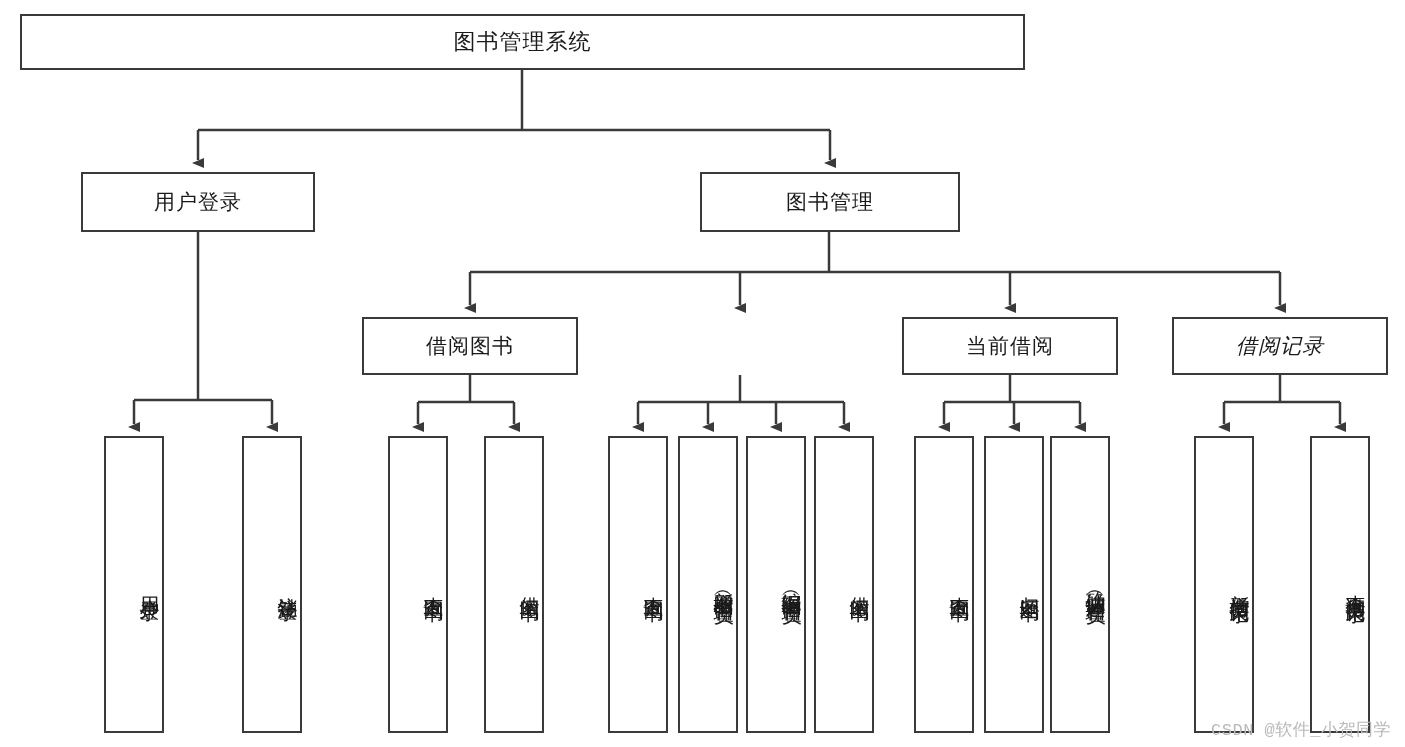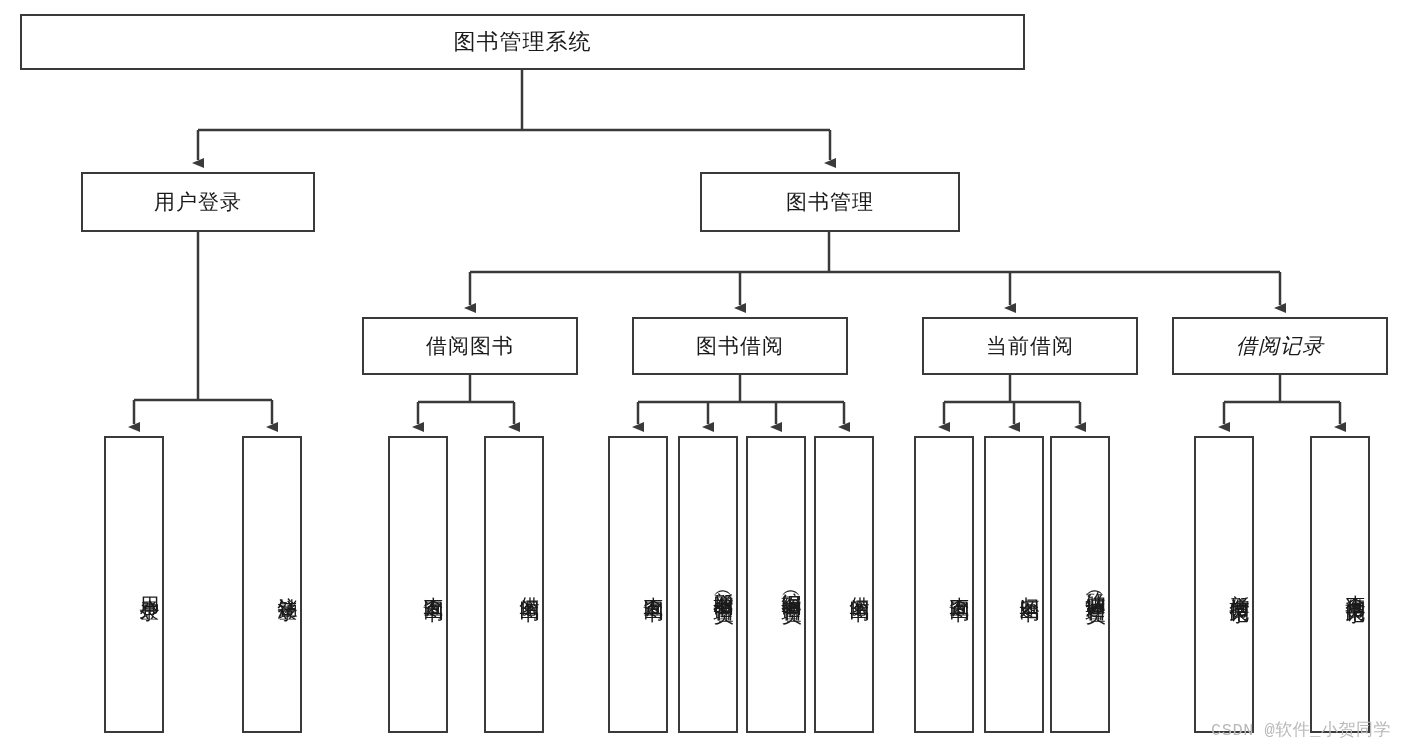--- a/index.html
+++ b/index.html
@@ -119,22 +119,21 @@
       <path d="M1340,402 L1340,424" marker-end="url(#arrow)"></path>
     </g>
   </svg>
 
   <div class="node horiz root" style="left: 20px; top: 14px; width: 1005px; height: 56px;">图书管理系统</div>
 
   <div class="node horiz" style="left: 81px; top: 172px; width: 234px; height: 60px;">用户登录</div>
   <div class="node horiz" style="left: 700px; top: 172px; width: 260px; height: 60px;">图书管理</div>
 
   <div class="node horiz" style="left: 362px; top: 317px; width: 216px; height: 58px;">借阅图书</div>
-  <div class="node horiz" style="left: 632px; top: 317px; width: 216px; height: 58px;">图书借阅</div>
-  <div class="node horiz" style="left: 902px; top: 317px; width: 216px; height: 58px; margin-left: 20px;">当前借阅</div>
+  <div class="node horiz" style="left: 902px; top: 317px; width: 216px; height: 58px;">当前借阅</div>
   <div class="node horiz" style="left: 1172px; top: 317px; width: 216px; height: 58px; font-style: italic;">借阅记录</div>
 
   <div class="node vert" style="left: 104px; top: 436px; width: 60px; height: 297px;">用户登录</div>
   <div class="node vert" style="left: 242px; top: 436px; width: 60px; height: 297px;">注销登录</div>
   <div class="node vert" style="left: 388px; top: 436px; width: 60px; height: 297px;">查询图书</div>
   <div class="node vert" style="left: 484px; top: 436px; width: 60px; height: 297px;">借阅图书</div>
   <div class="node vert" style="left: 608px; top: 436px; width: 60px; height: 297px;">查询图书</div>
   <div class="node vert" style="left: 678px; top: 436px; width: 60px; height: 297px;">新增图书（管理员）</div>
   <div class="node vert" style="left: 746px; top: 436px; width: 60px; height: 297px;">编辑图书（管理员）</div>
   <div class="node vert" style="left: 814px; top: 436px; width: 60px; height: 297px;">借阅图书</div>

